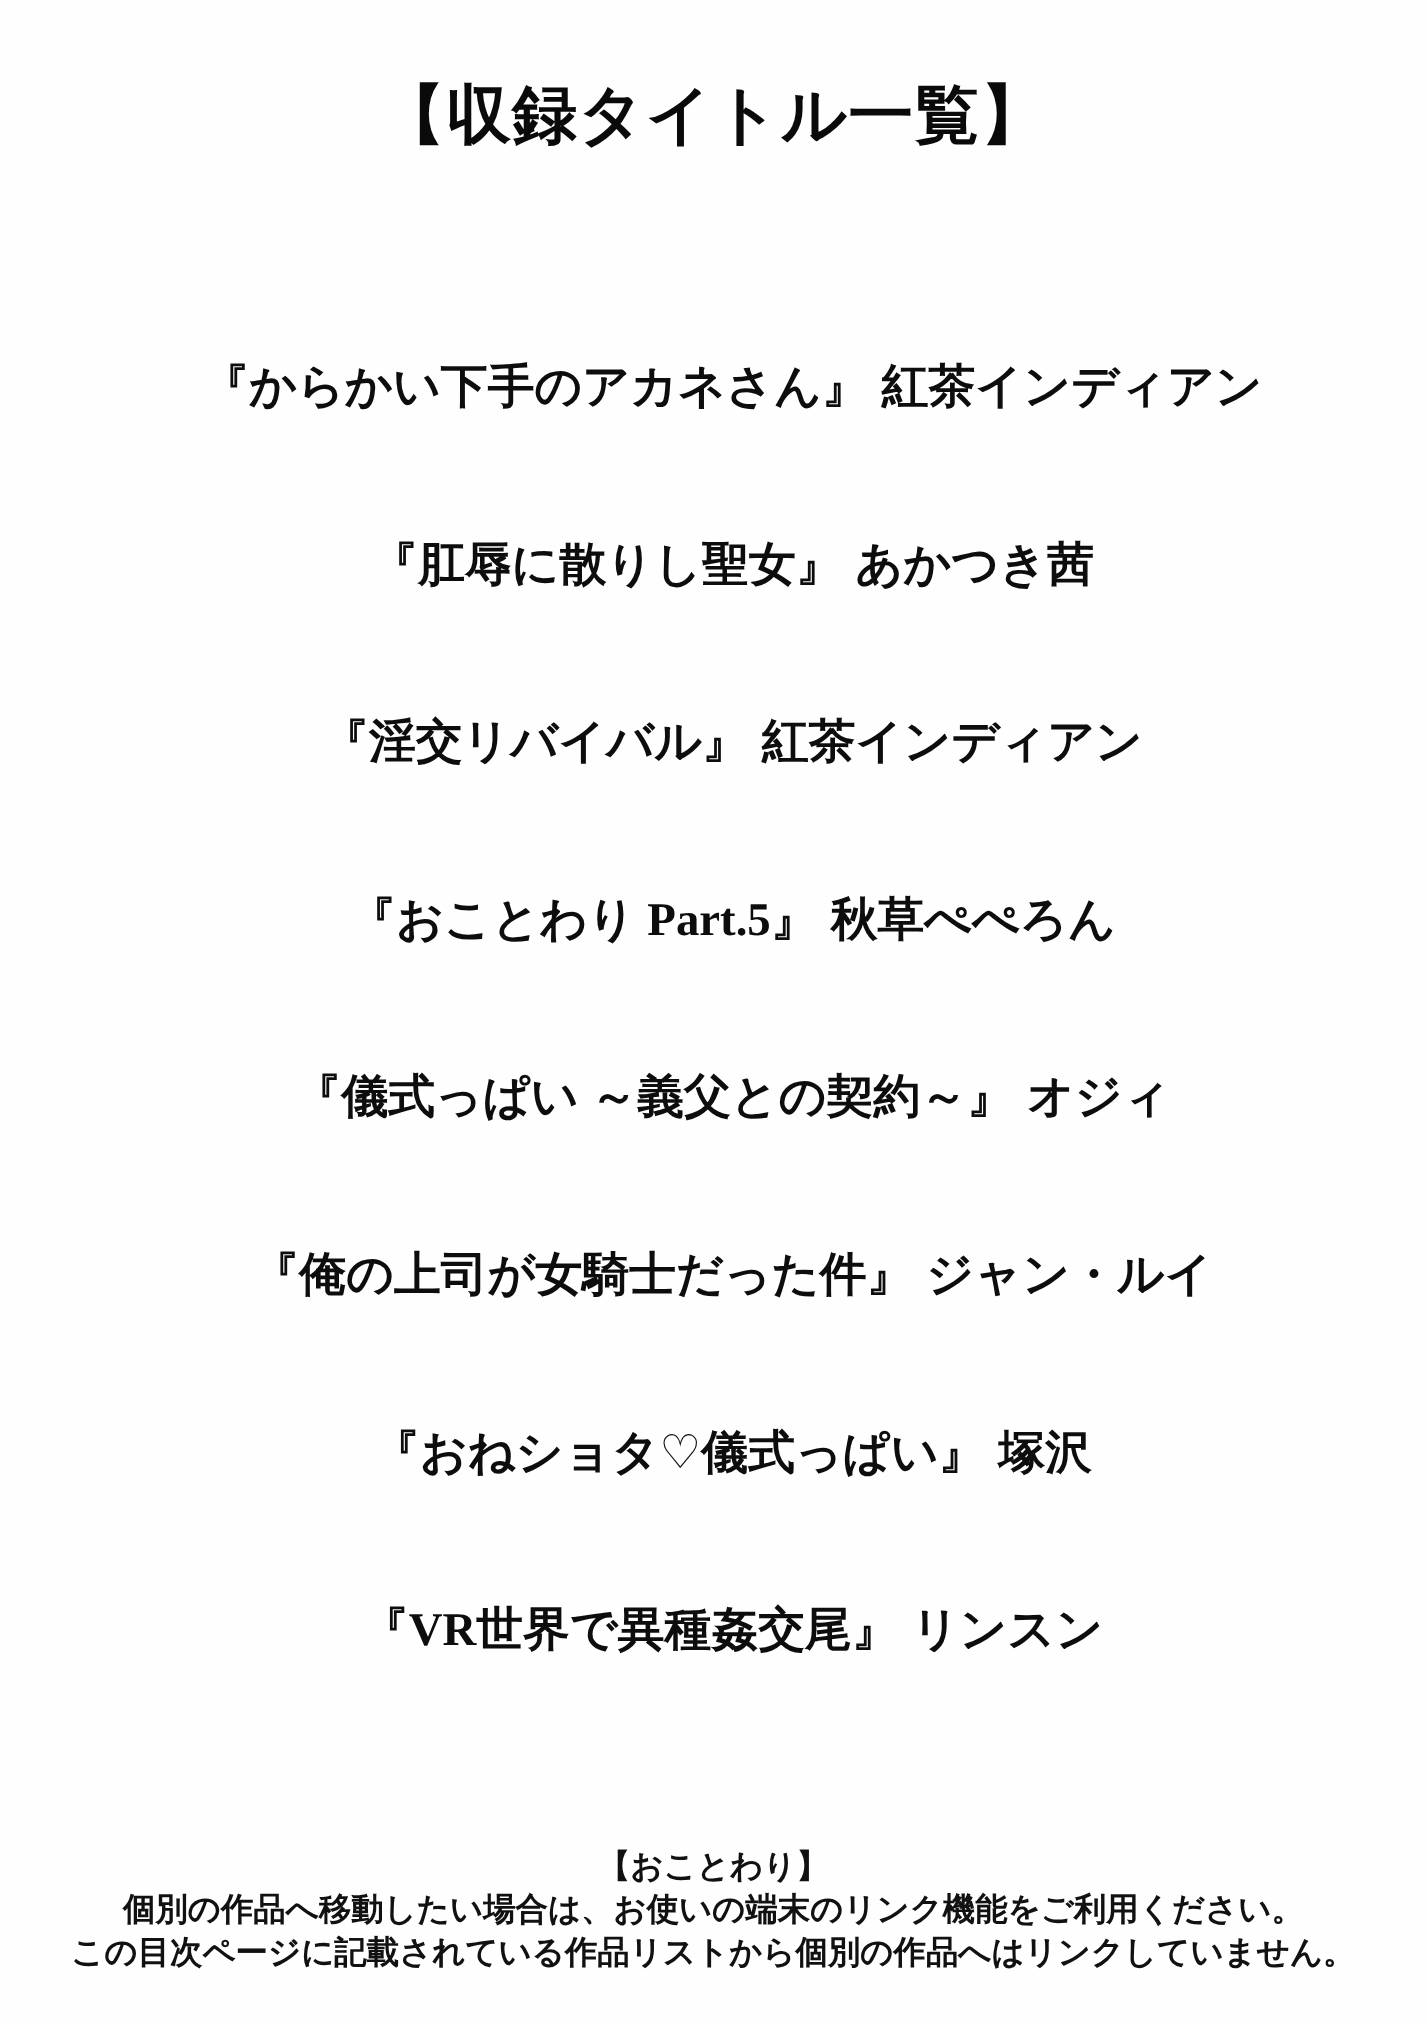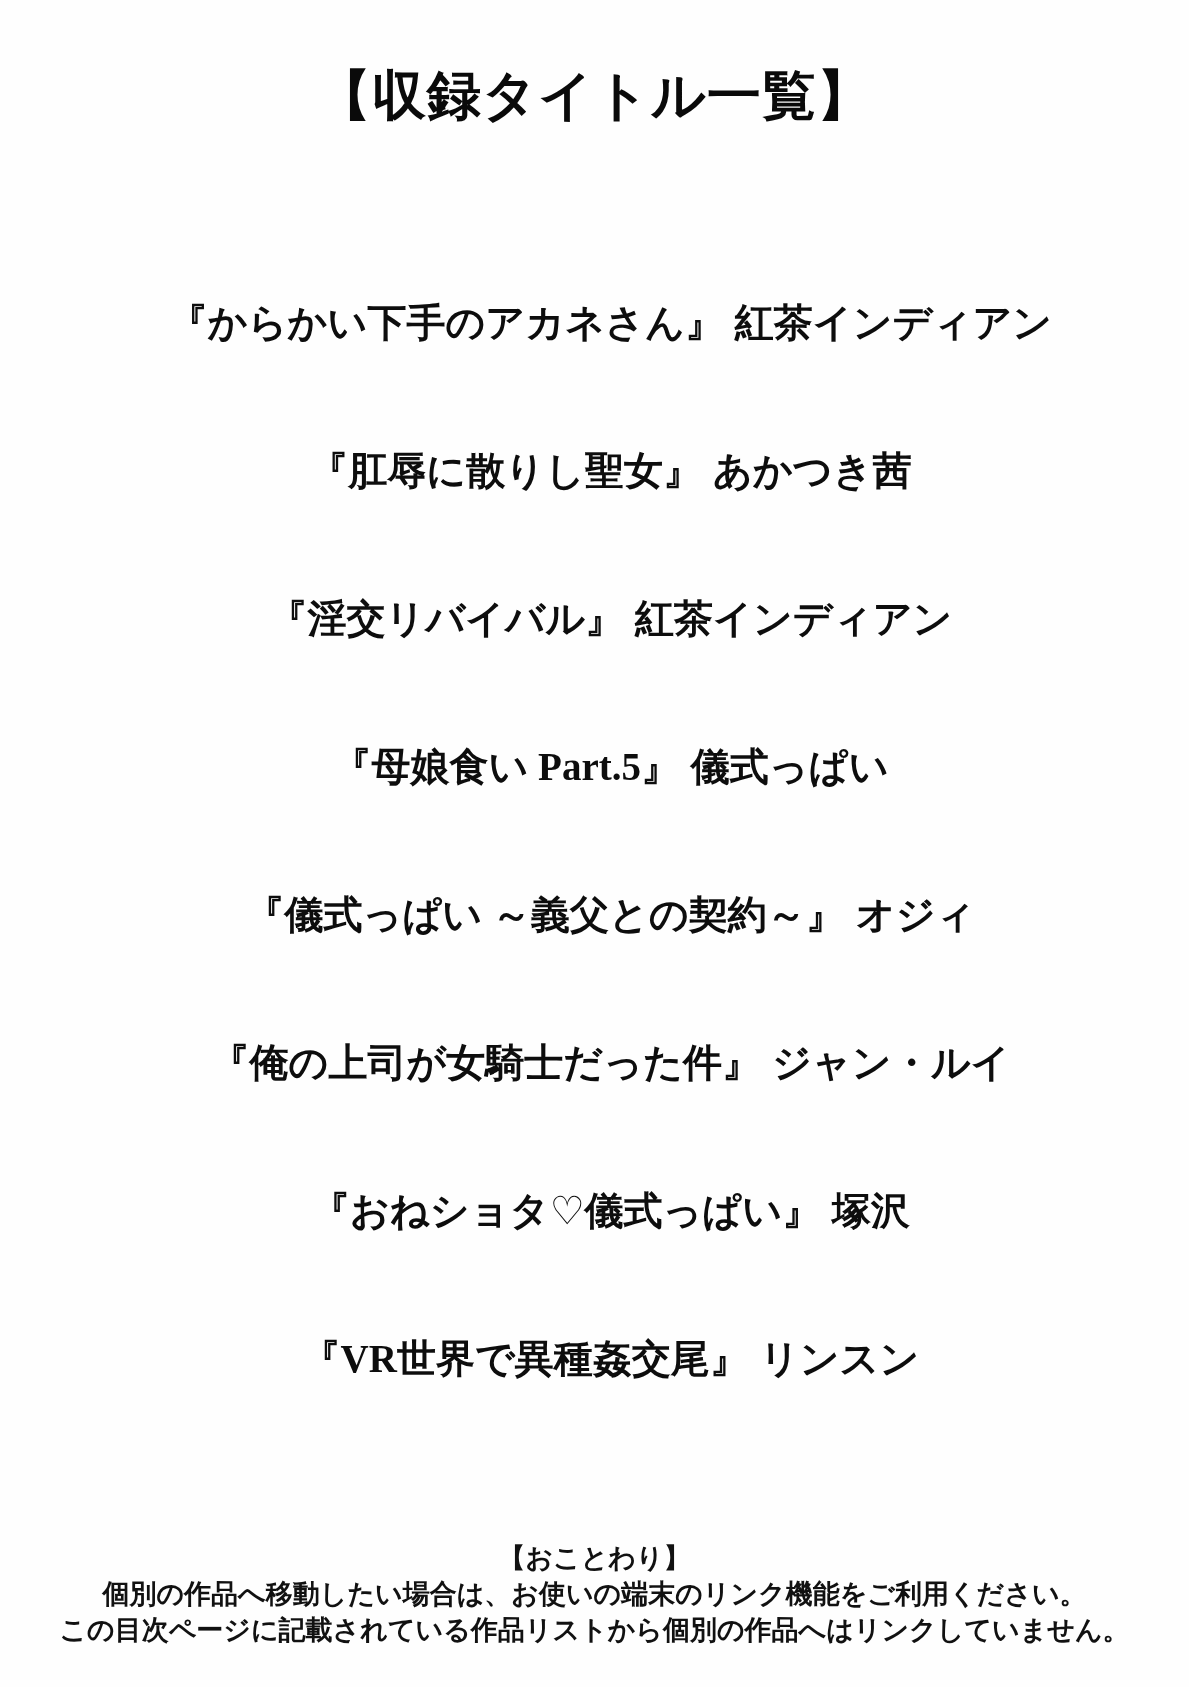--- a/index.html
+++ b/index.html
@@ -46,21 +46,21 @@
   }
   .work-author {
     margin-left: 0.28em;
   }
   .notice {
     position: absolute;
     top: 1540px;
     left: 0;
     width: 100%;
     text-align: center;
-    font-family: Liberation Serif, serif;
+    font-family: Liberation Mono, monospace;
     font-weight: bold;
     font-size: 27px;
     line-height: 36px;
     color: #111111;
   }
   .notice-heading {
     margin-bottom: 0;
   }
   .notice-line {
     white-space: nowrap;
@@ -81,21 +81,21 @@
 
     <div class="toc-item">
       <span class="work-title">『肛辱に散りし聖女』</span><span class="work-author">あかつき茜</span>
     </div>
 
     <div class="toc-item">
       <span class="work-title">『淫交リバイバル』</span><span class="work-author">紅茶インディアン</span>
     </div>
 
     <div class="toc-item">
-      <span class="work-title">『母娘食い Part.5』</span><span class="work-author">儀式っぱい</span>
+      <span class="work-title">『おことわり Part.5』</span><span class="work-author">秋草ぺぺろん</span>
     </div>
 
     <div class="toc-item">
       <span class="work-title">『儀式っぱい ～義父との契約～』</span><span class="work-author">オジィ</span>
     </div>
 
     <div class="toc-item">
       <span class="work-title">『俺の上司が女騎士だった件』</span><span class="work-author">ジャン・ルイ</span>
     </div>
 

